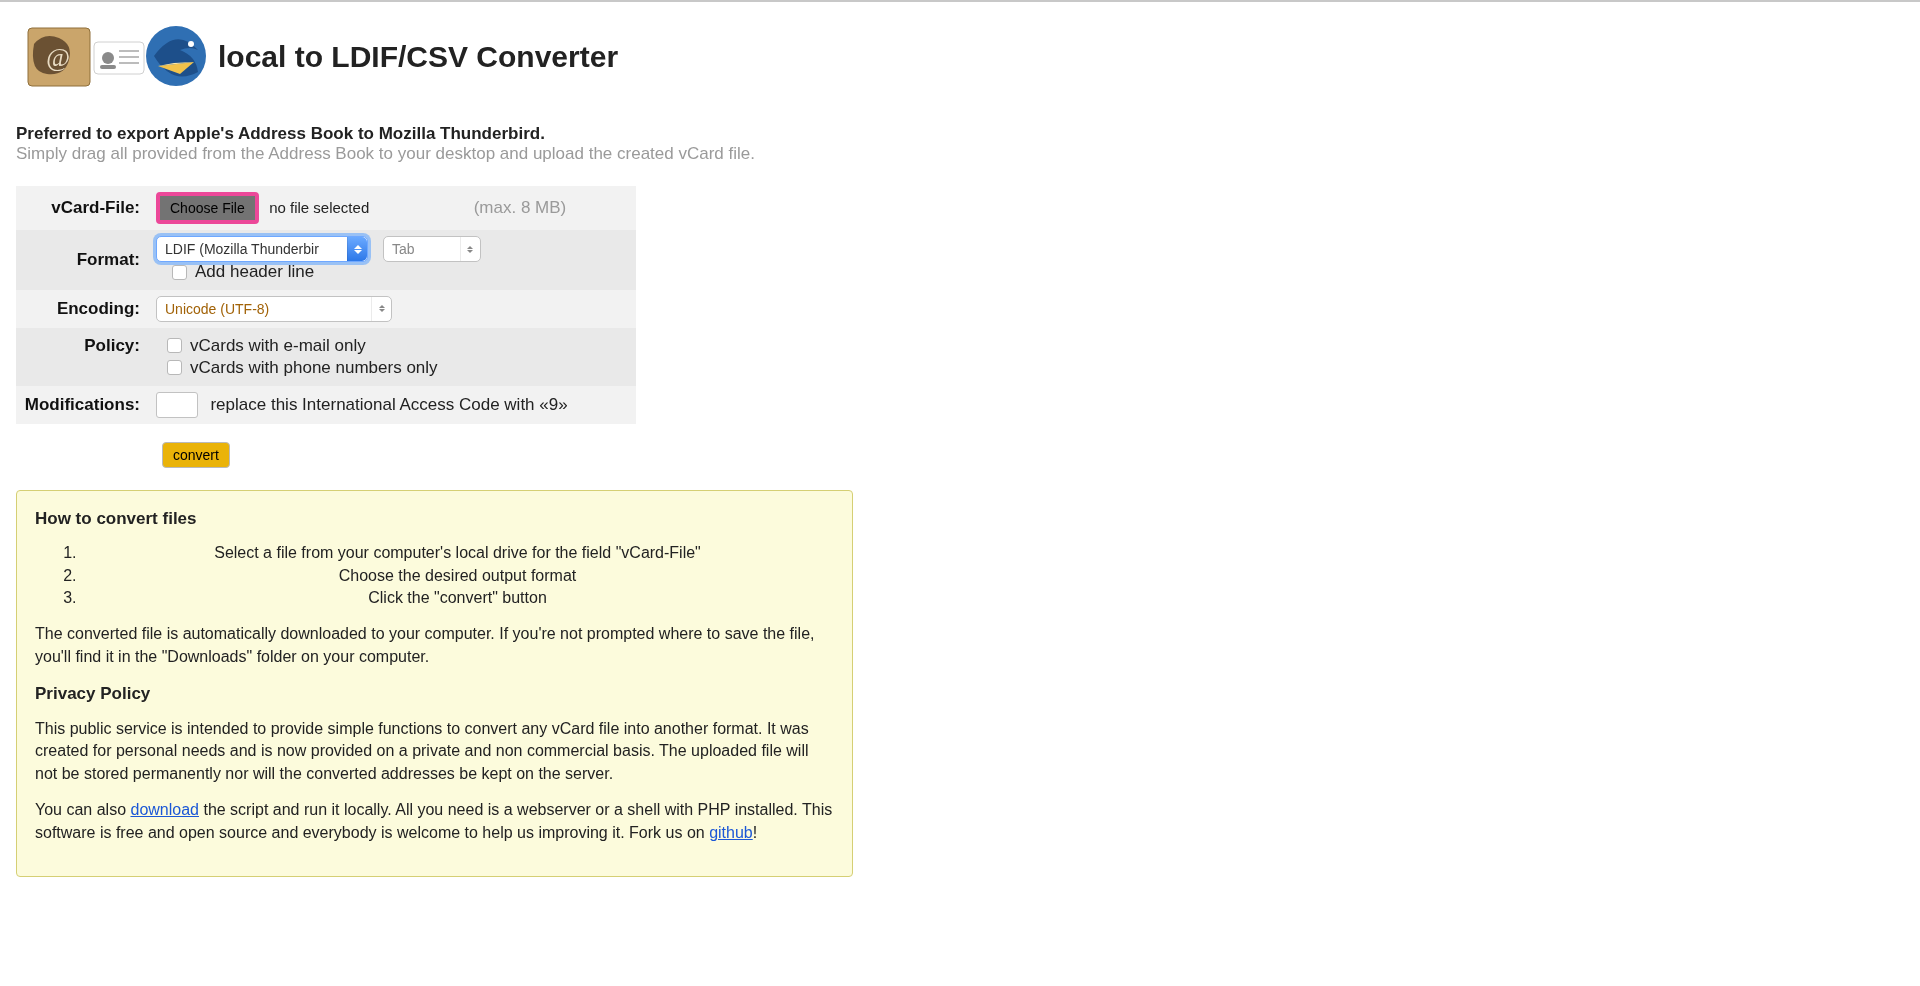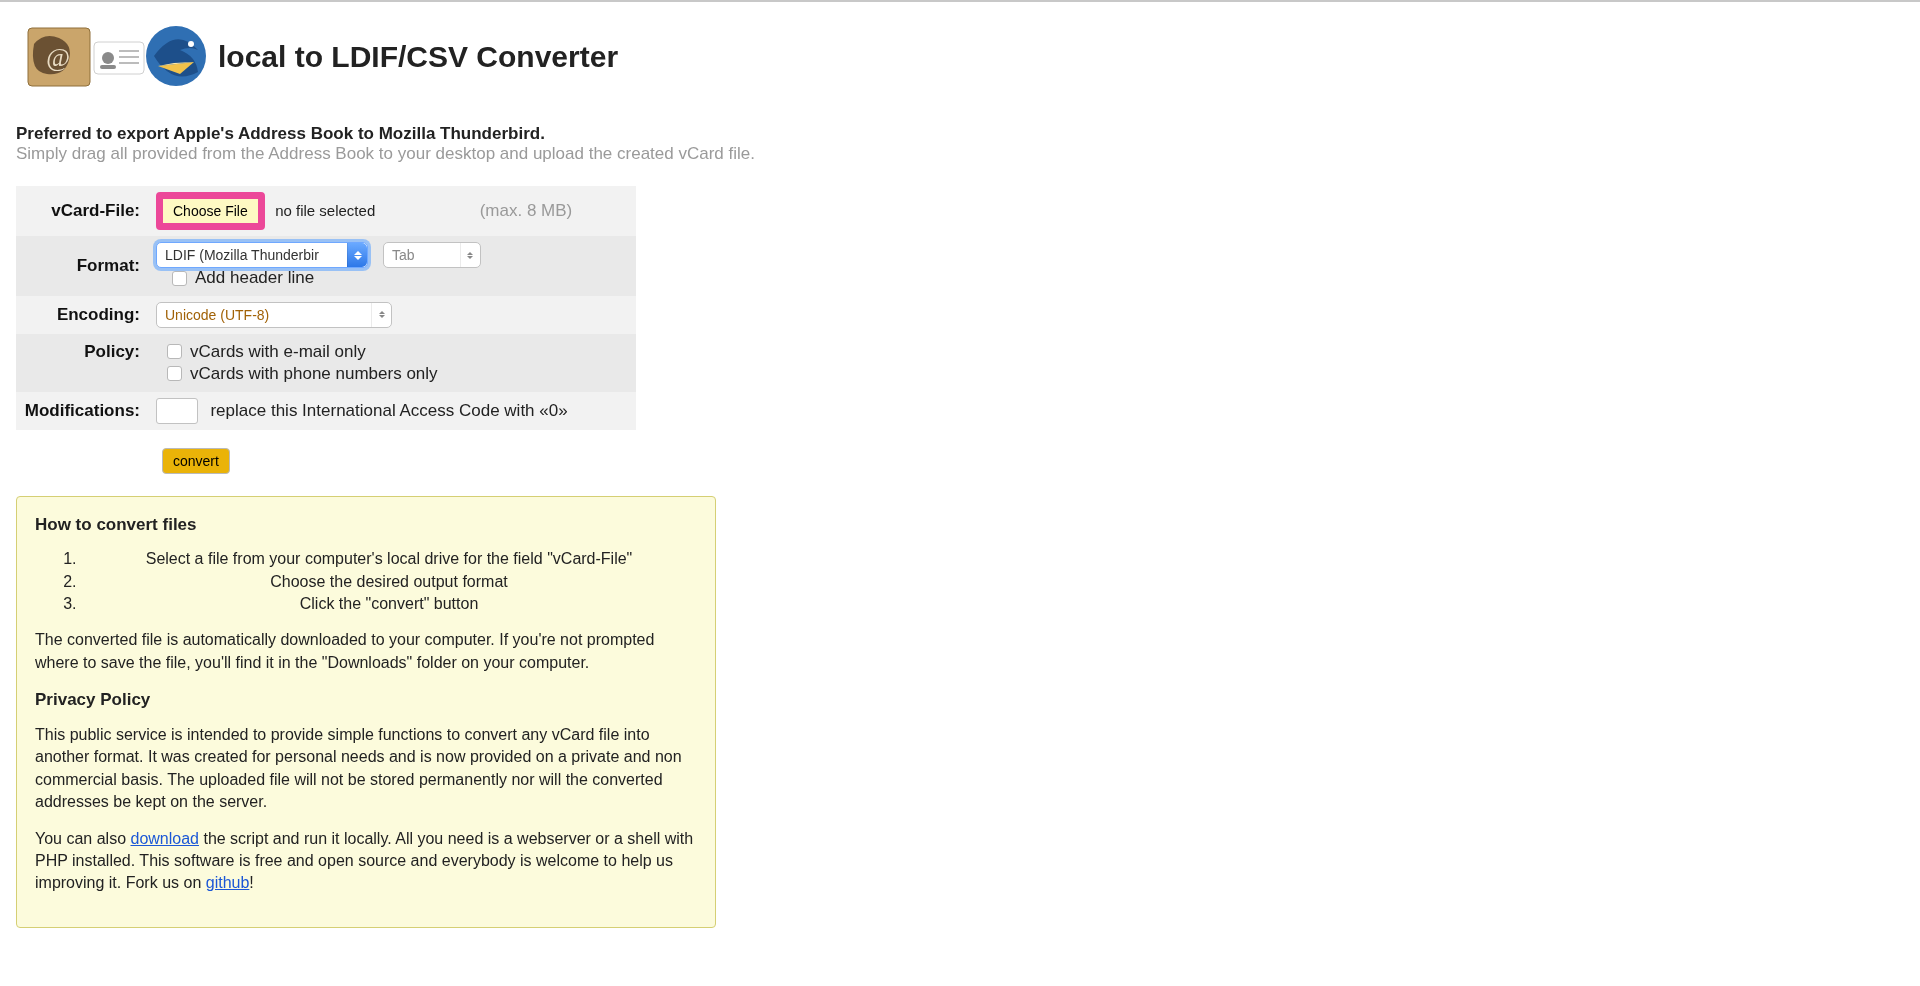--- a/index.html
+++ b/index.html
@@ -60,22 +60,22 @@
     color: #111;
   }
   .hint {
     color: #9a9a9a;
     font-size: 17px;
     margin-left: 100px;
   }
   .file-btn {
     font-family: inherit;
     font-size: 14px;
-    background: #fef9c3;
-    border: 7px solid #ec4899;
+    background: #737373;
+    border: 4px solid #ec4899;
     border-radius: 4px;
     padding: 4px 10px;
     cursor: pointer;
   }
   .file-status {
     font-size: 15px;
     margin-left: 6px;
     color: #222;
   }
   .mac-select {
@@ -175,21 +175,21 @@
   .submit-btn {
     font-family: inherit;
     font-size: 14px;
     background: #eab308;
     border: 1px solid #bababa;
     border-radius: 4px;
     padding: 4px 10px;
     cursor: pointer;
   }
   .infobox {
-    width: 700px;
+    width: 837px;
     border: 1px solid #d5cf74;
     background: #fcfbdc;
     border-radius: 4px;
     padding: 16px 18px 18px 18px;
     font-size: 16px;
     line-height: 1.4;
   }
   .infobox h3 {
     margin: 0 0 12px 0;
     font-size: 17px;
@@ -279,21 +279,21 @@
       <div class="chk-line">
         <input type="checkbox" class="chk" style="">
         <span>vCards with phone numbers only</span>
       </div>
     </td>
   </tr>
   <tr>
     <td class="label-cell">Modifications:</td>
     <td>
       <input type="text" class="small-input" style="">
-      <span class="replace-text">replace this International Access Code with «0»</span>
+      <span class="replace-text">replace this International Access Code with «9»</span>
     </td>
   </tr>
 </tbody>
   </table>
 
 <div class="submit-row">
   <button class="submit-btn">convert</button>
 </div>
 
 <div class="infobox">

